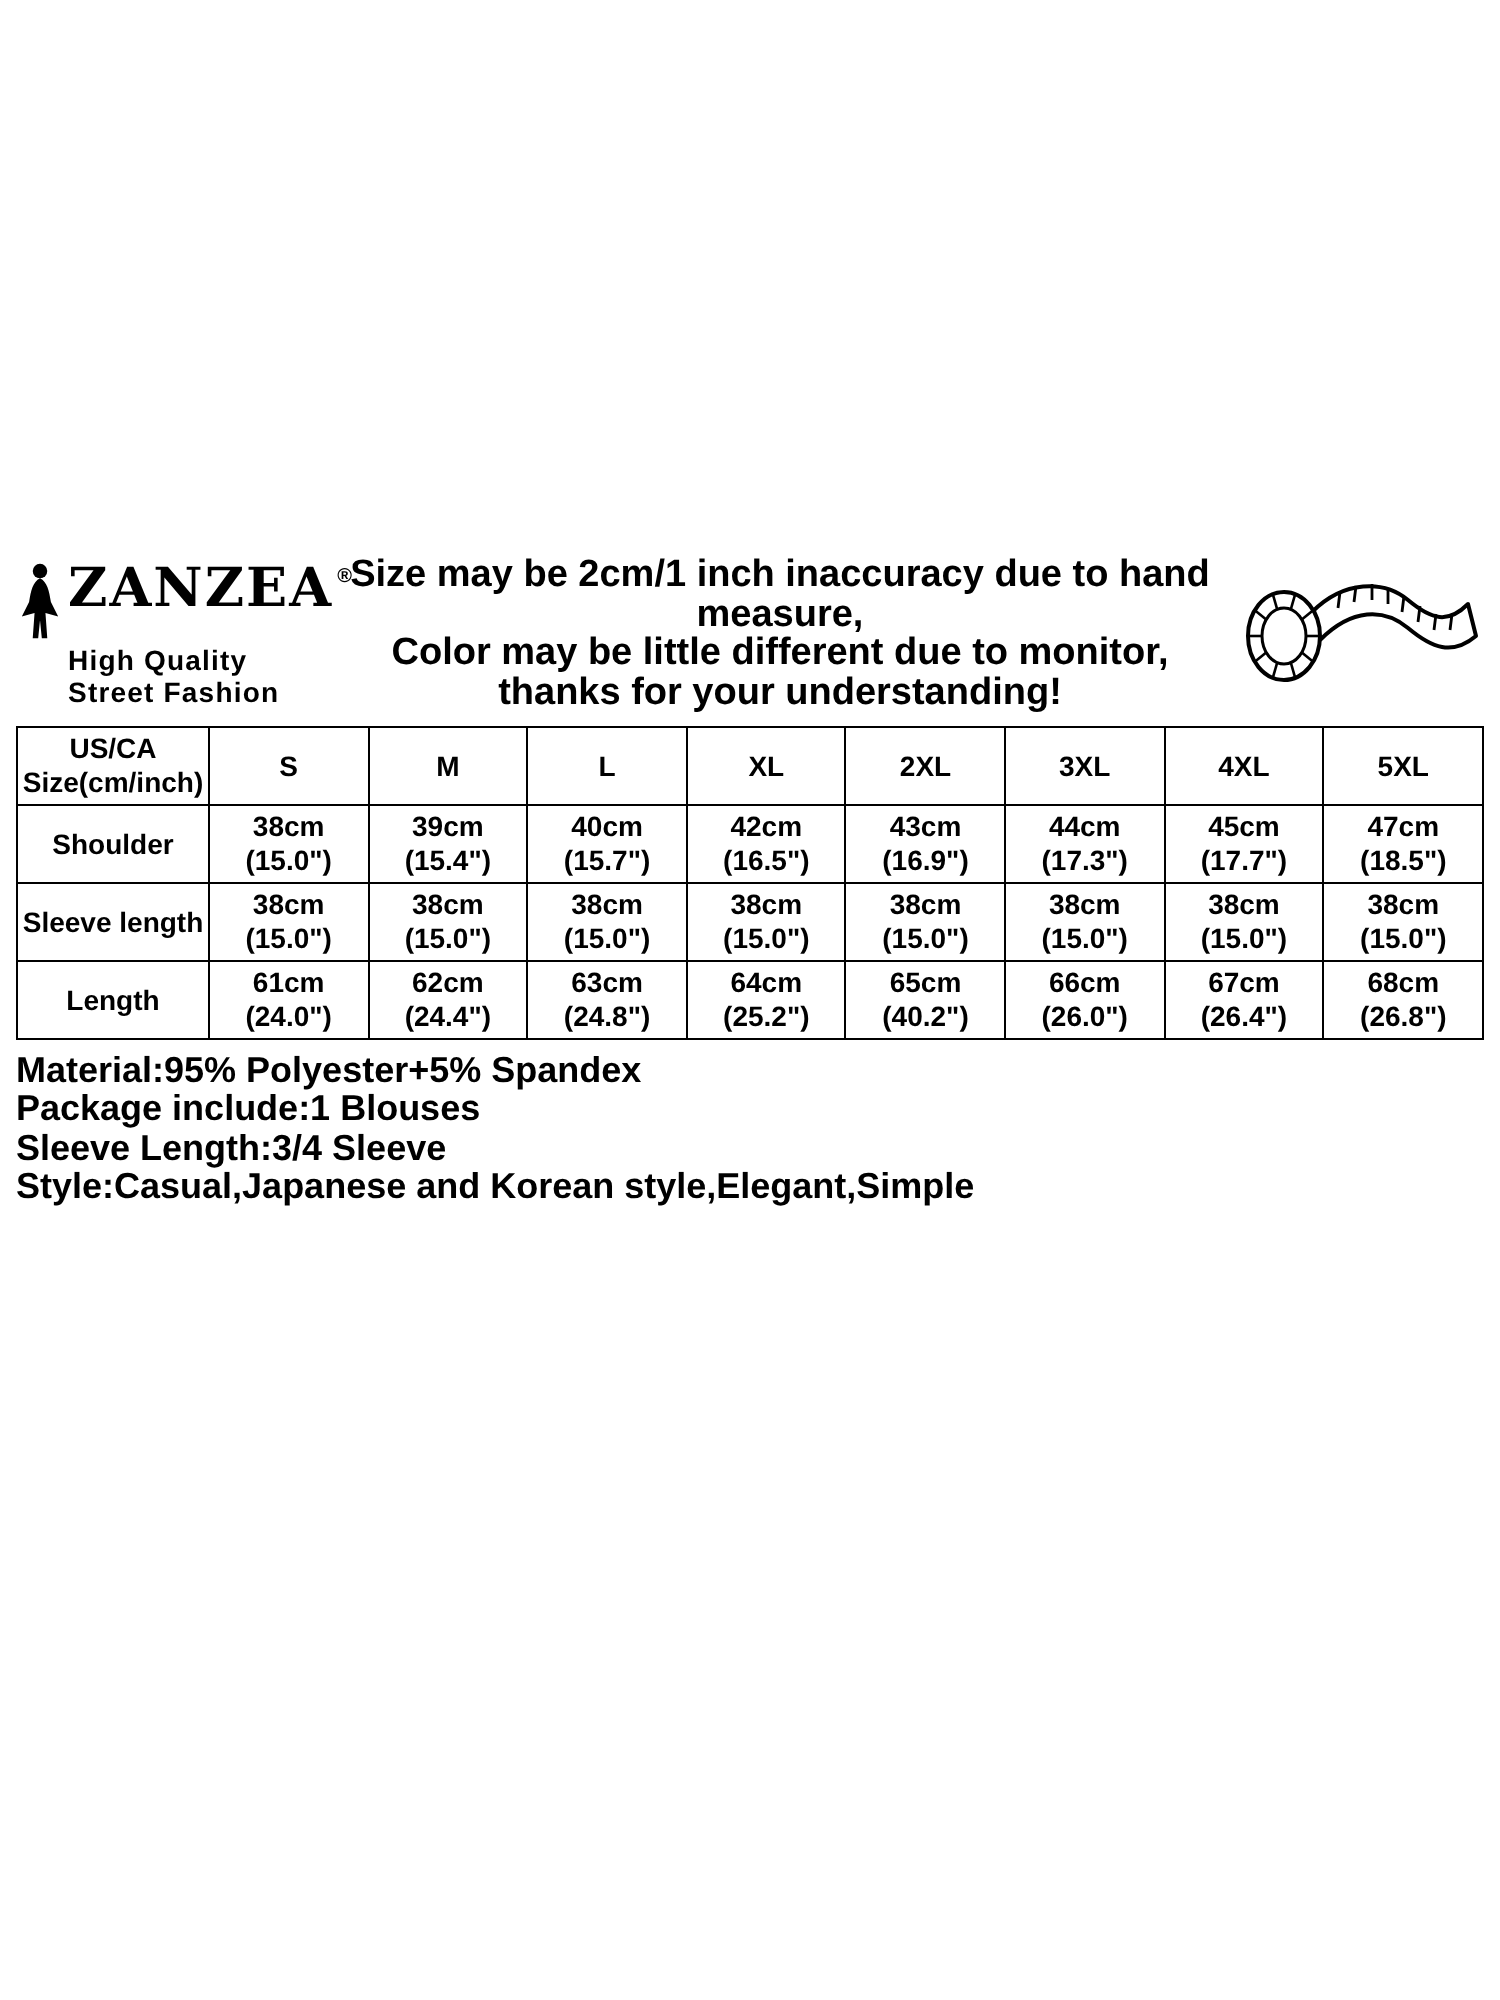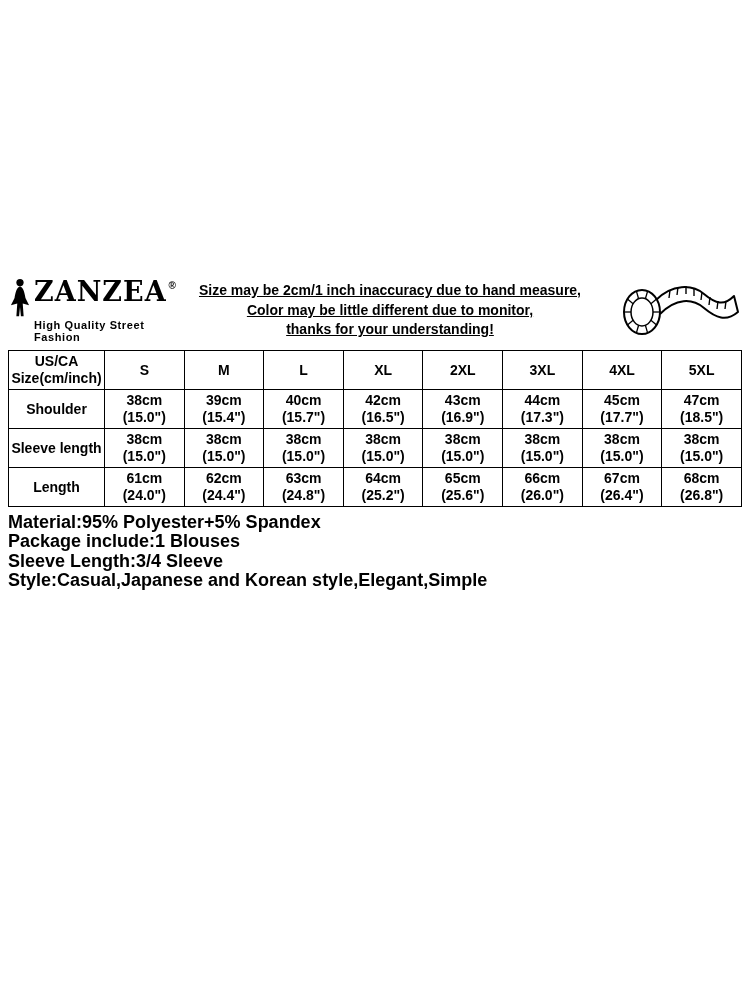--- a/index.html
+++ b/index.html
@@ -5,22 +5,22 @@
   * { margin:0; padding:0; box-sizing:border-box; }
   html,body { width:750px; height:1000px; background:#ffffff; font-family:"Liberation Sans", sans-serif; color:#000; }
   .content { position:absolute; top:278px; left:8px; width:734px; }
 
   
   .hdr { display:flex; align-items:center; }
   .logo { width:158px; display:flex; flex-direction:column; align-items:flex-start; }
   .logo-top { display:flex; gap:2px; }
   .brand { font-family:"DejaVu Serif", serif; font-weight:bold; font-size:27px; line-height:28px; letter-spacing:1px; }
   .reg { font-size:10px; font-weight:bold; align-self:flex-start; margin-top:2px; }
-  .tagline { font-size:11px; font-weight:bold; letter-spacing:0.6px; margin-top:1px; margin-left:26px; }
-  .disclaimer { flex:1; text-align:center; font-weight:bold; font-size:14px; line-height:19.5px; padding:0 4px;text-decoration:underline; }
+  .tagline { font-size:14px; font-weight:bold; letter-spacing:0.6px; margin-top:1px; margin-left:26px; }
+  .disclaimer { flex:1; text-align:center; font-weight:bold; font-size:19px; line-height:19.5px; padding:0 4px; }
   .tape { width:128px; display:flex; justify-content:flex-end; }
 
   
   table { width:100%; border-collapse:collapse; margin-top:7px; table-layout:fixed; }
   th, td { border:1px solid #000; text-align:center; vertical-align:middle;
            font-weight:bold; font-size:14px; line-height:17px; padding:2px 1px;
            white-space:pre-line; }
   col.c0 { width:13.1%; }
   col.cn { width:10.8625%; }
   tr.r-head th { height:36px; font-size:14px; }
@@ -157,21 +157,21 @@
         <th>Length</th>
         <td>61cm
 (24.0")</td>
         <td>62cm
 (24.4")</td>
         <td>63cm
 (24.8")</td>
         <td>64cm
 (25.2")</td>
         <td>65cm
-(25.6")</td>
+(40.2")</td>
         <td>66cm
 (26.0")</td>
         <td>67cm
 (26.4")</td>
         <td>68cm
 (26.8")</td>
       </tr>
     </tbody>
   </table>
 

